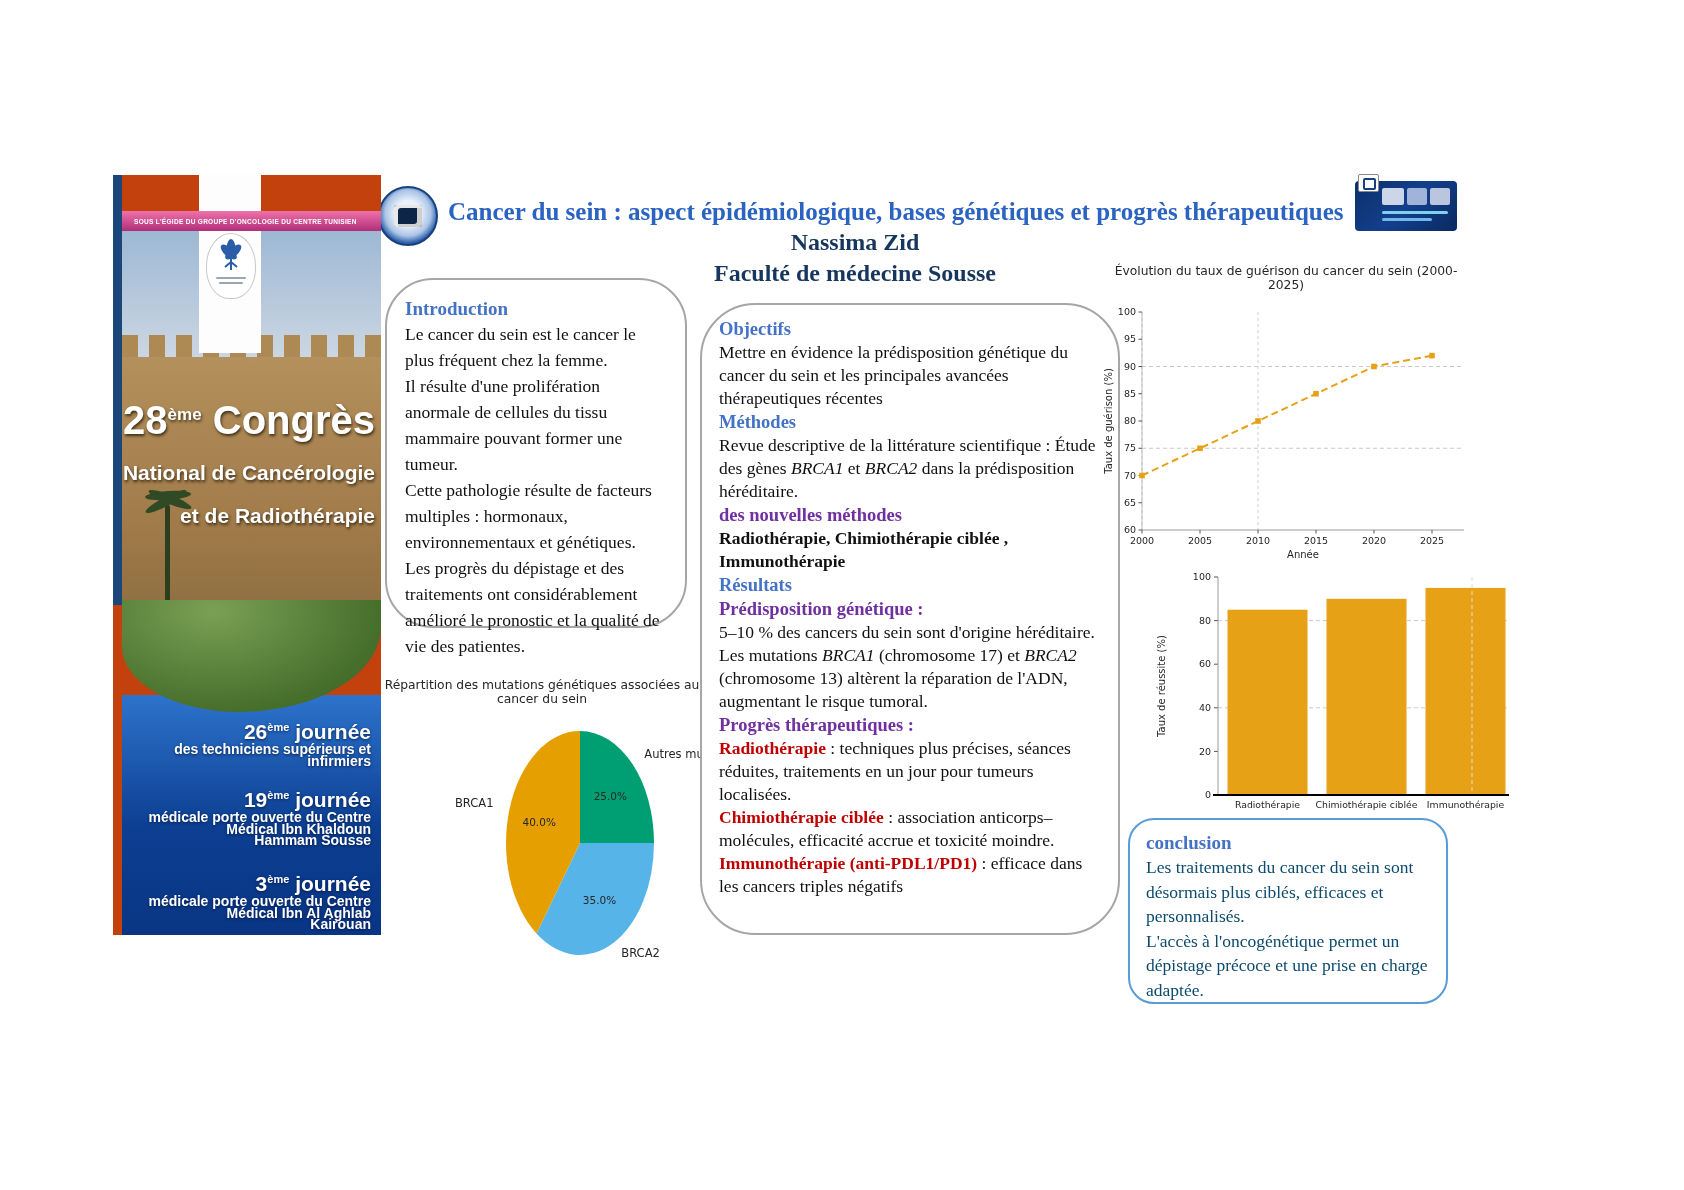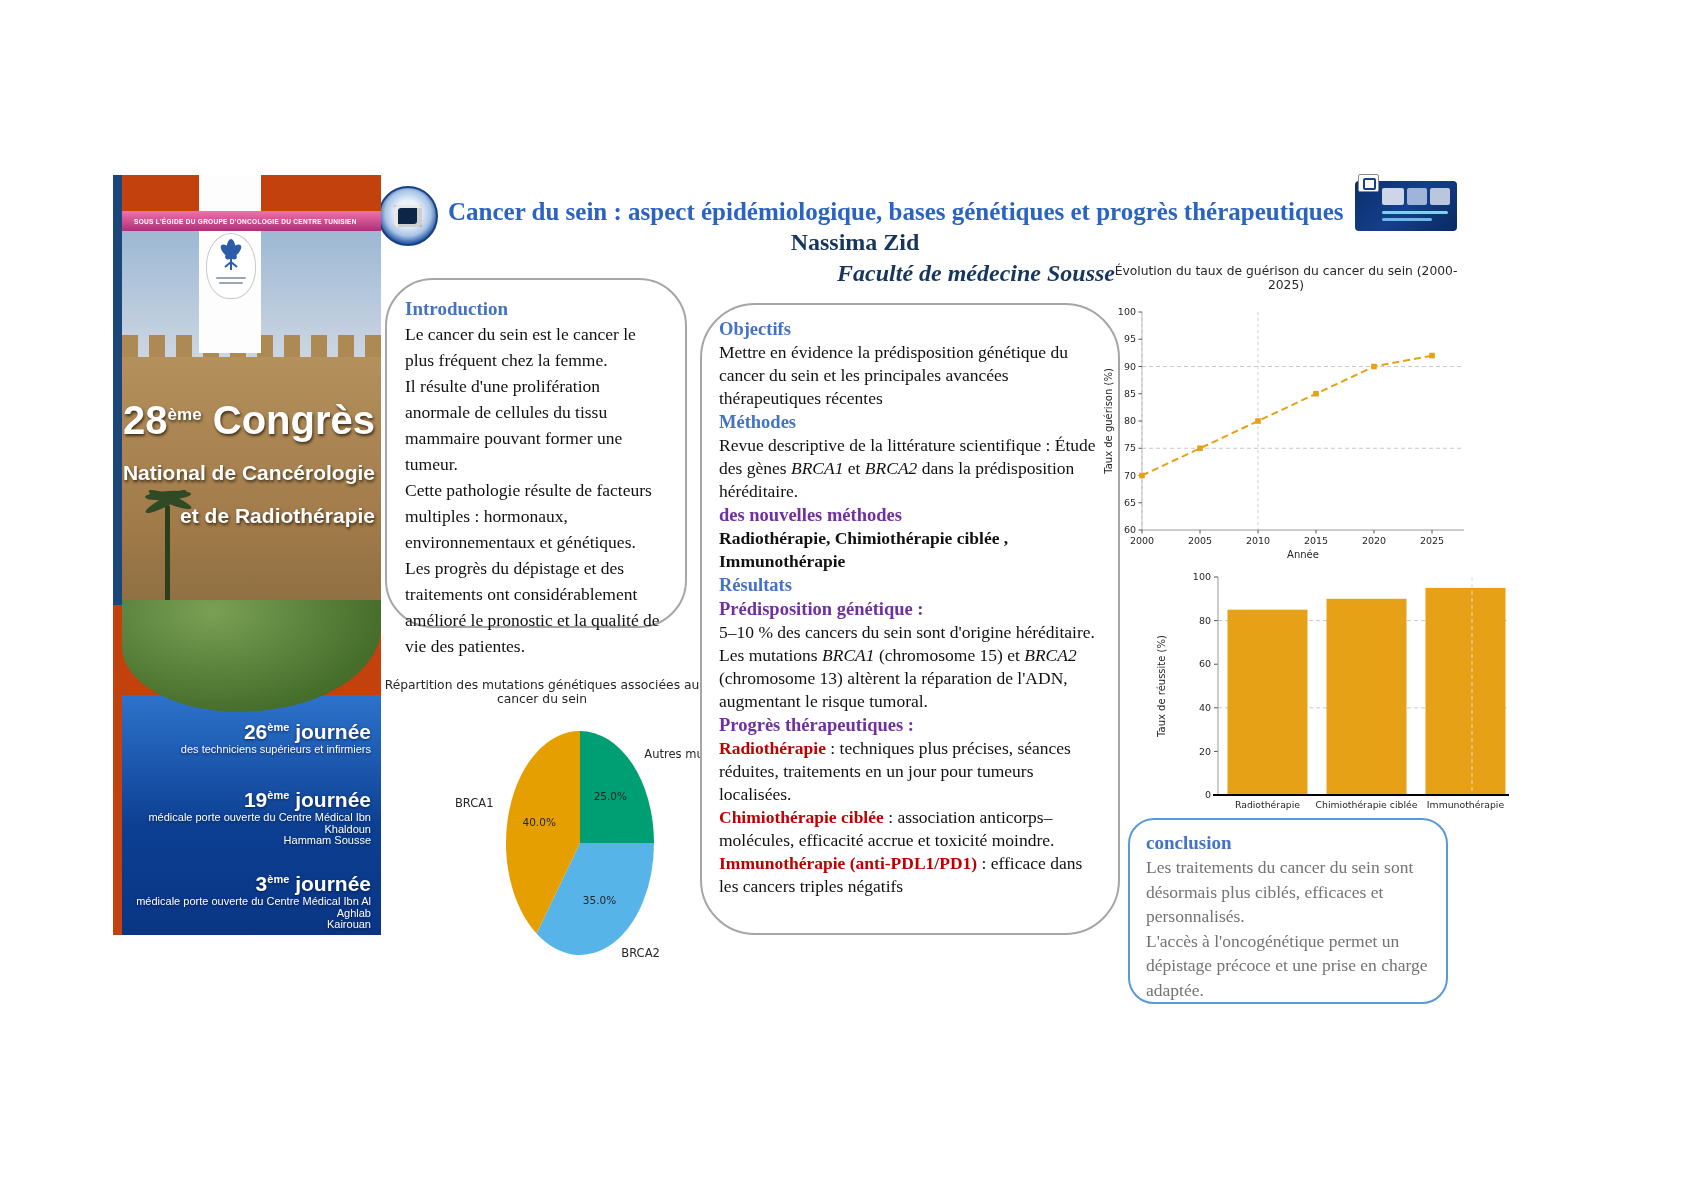--- a/index.html
+++ b/index.html
@@ -8,21 +8,21 @@
   .abs{position:absolute;}
 
   
   .h-logo{left:378px;top:186px;width:60px;height:60px;border-radius:50%;
           background:radial-gradient(circle at 50% 45%, #e9f1fb 30%, #a9c4e6 55%, #2b5ca8 72%, #123c7e 100%);
           border:2px solid #16407f;box-sizing:border-box;}
   .h-logo-core{left:14px;top:17px;width:28px;height:22px;background:#0d2547;border-radius:3px;
           box-shadow:inset 4px 3px 0 #e8e8e8, inset -5px -3px 0 #cfcfcf;}
   .page-title{left:448px;top:197px;width:920px;font-size:25px;font-weight:bold;color:#2b63c1;line-height:29px;}
   .author-line{left:595px;top:229px;width:520px;text-align:center;font-size:24px;font-weight:bold;color:#17365D;}
-  .affil-line{left:595px;top:260px;width:520px;text-align:right;font-size:24px;font-weight:bold;color:#17365D;font-style:italic;}
+  .affil-line{left:595px;top:260px;width:520px;text-align:center;font-size:24px;font-weight:bold;color:#17365D;}
 
   
   .tr-banner{left:1355px;top:181px;width:102px;height:50px;border-radius:4px;
              background:linear-gradient(135deg,#0b2f6b,#133f8c 50%,#0a2a60);}
   .tr-chip{left:3px;top:-7px;width:19px;height:16px;background:#fdfdfd;border:1px solid #8a8a8a;border-radius:2px;}
   .tr-chip-glyph{left:4px;top:3px;width:9px;height:8px;border:2px solid #16407f;border-radius:2px;}
   .tr-img1{left:27px;top:7px;width:22px;height:17px;background:#cdd6e8;border-radius:2px;}
   .tr-img2{left:52px;top:7px;width:20px;height:17px;background:#9fb4d8;border-radius:2px;}
   .tr-img3{left:75px;top:7px;width:20px;height:17px;background:#b9c6de;border-radius:2px;}
   .tr-line1{left:27px;top:30px;width:66px;height:3px;background:#7fd0f0;border-radius:2px;}
@@ -53,31 +53,31 @@
   .p-trunk{left:52px;top:330px;width:5px;height:105px;background:#2c3f1c;border-radius:2px;z-index:2;}
   .frond{position:absolute;width:46px;height:9px;border-radius:50%;background:#2f4a24;z-index:2;}
   .p-congress{right:6px;top:218px;text-align:right;color:#fff;font-weight:700;z-index:4;
               text-shadow:1px 2px 3px rgba(35,25,8,.8);}
   .p-c1{font-size:40px;line-height:44px;}
   .p-c1 sup{font-size:17px;}
   .p-c2{font-size:21px;line-height:25px;margin-top:18px;}
   .p-ev{right:10px;text-align:right;color:#fff;z-index:4;text-shadow:0 1px 3px rgba(0,20,60,.8);}
   .p-ev-num{font-size:21px;font-weight:bold;line-height:24px;}
   .p-ev-num sup{font-size:11px;}
-  .p-ev-desc{font-size:11px;font-weight:normal;line-height:11.5px;}
+  .p-ev-desc{font-size:14px;font-weight:bold;line-height:11.5px;}
 
   
   .round-box{border:2px solid #a6a6a6;background:#fff;box-sizing:border-box;}
   .intro-box{left:385px;top:278px;width:302px;height:350px;border-radius:48px 48px 48px 48px;padding:16px 16px 0 18px;}
   .main-box{left:700px;top:303px;width:420px;height:632px;border-radius:55px;padding:12px 14px 0 17px;}
   .concl-box{left:1128px;top:818px;width:320px;height:186px;border:2.5px solid #5B9BD5;border-radius:26px;
              background:#fff;box-sizing:border-box;padding:10px 14px 7px 16px;}
   .sec-h{font-size:19px;font-weight:bold;color:#4472C4;line-height:25px;}
   .body-text{font-size:17.5px;color:#111;line-height:26px;white-space:pre-line;}
-  .concl-text{font-size:17.5px;color:#737373;line-height:24.5px;white-space:pre-line;}
+  .concl-text{font-size:17.5px;color:#0c4a6e;line-height:24.5px;white-space:pre-line;}
 
   
   .rb-h{font-size:18.5px;font-weight:bold;line-height:24px;}
   .rb-blue{color:#4472C4;} .rb-purple{color:#7030A0;}
   .rb-p{font-size:17.5px;color:#111;line-height:23px;}
   .seg-i{font-style:italic;} .seg-b{font-weight:bold;}
   .seg-rb{font-weight:bold;color:#C00000;}
 
   
   .chart-title{font-family:"DejaVu Sans",sans-serif;font-size:12.3px;color:#262626;text-align:center;}
@@ -192,21 +192,21 @@
   <div class="abs round-box main-box">
       <div class="rb-h rb-blue"><span>Objectifs</span></div>
       <div class="rb-p"><span>Mettre en évidence la prédisposition génétique du cancer du sein et les principales avancées thérapeutiques récentes</span></div>
       <div class="rb-h rb-blue"><span>Méthodes</span></div>
       <div class="rb-p"><span>Revue descriptive de la littérature scientifique : Étude des gènes </span><span class="seg-i">BRCA1</span><span> et </span><span class="seg-i">BRCA2</span><span> dans la prédisposition héréditaire.</span></div>
       <div class="rb-h rb-purple"><span>des nouvelles méthodes</span></div>
       <div class="rb-p"><span class="seg-b">Radiothérapie, Chimiothérapie ciblée , Immunothérapie</span></div>
       <div class="rb-h rb-blue"><span>Résultats</span></div>
       <div class="rb-h rb-purple"><span>Prédisposition génétique :</span></div>
       <div class="rb-p"><span>5–10 % des cancers du sein sont d'origine héréditaire.</span></div>
-      <div class="rb-p"><span>Les mutations </span><span class="seg-i">BRCA1</span><span> (chromosome 15) et </span><span class="seg-i">BRCA2</span><span> (chromosome 13) altèrent la réparation de l'ADN, augmentant le risque tumoral.</span></div>
+      <div class="rb-p"><span>Les mutations </span><span class="seg-i">BRCA1</span><span> (chromosome 17) et </span><span class="seg-i">BRCA2</span><span> (chromosome 13) altèrent la réparation de l'ADN, augmentant le risque tumoral.</span></div>
       <div class="rb-h rb-purple"><span>Progrès thérapeutiques :</span></div>
       <div class="rb-p"><span class="seg-rb">Radiothérapie</span><span> : techniques plus précises, séances réduites, traitements en un jour pour tumeurs localisées.</span></div>
       <div class="rb-p"><span class="seg-rb">Chimiothérapie ciblée</span><span> : association anticorps–molécules, efficacité accrue et toxicité moindre.</span></div>
       <div class="rb-p"><span class="seg-rb">Immunothérapie (anti-PDL1/PD1)</span><span> : efficace dans les cancers triples négatifs</span></div>
     </div>
 
   <div class="abs chart-title line-title">Évolution du taux de guérison du cancer du sein (2000-2025)</div>
   <svg class="abs" style="left:1100px;top:280px" width="372" height="285">
       <line x1="42" y1="32" x2="42" y2="250" stroke="#cfcfcf" stroke-dasharray="3 3"></line>
       <line x1="158" y1="32" x2="158" y2="250" stroke="#cfcfcf" stroke-dasharray="3 3"></line>

